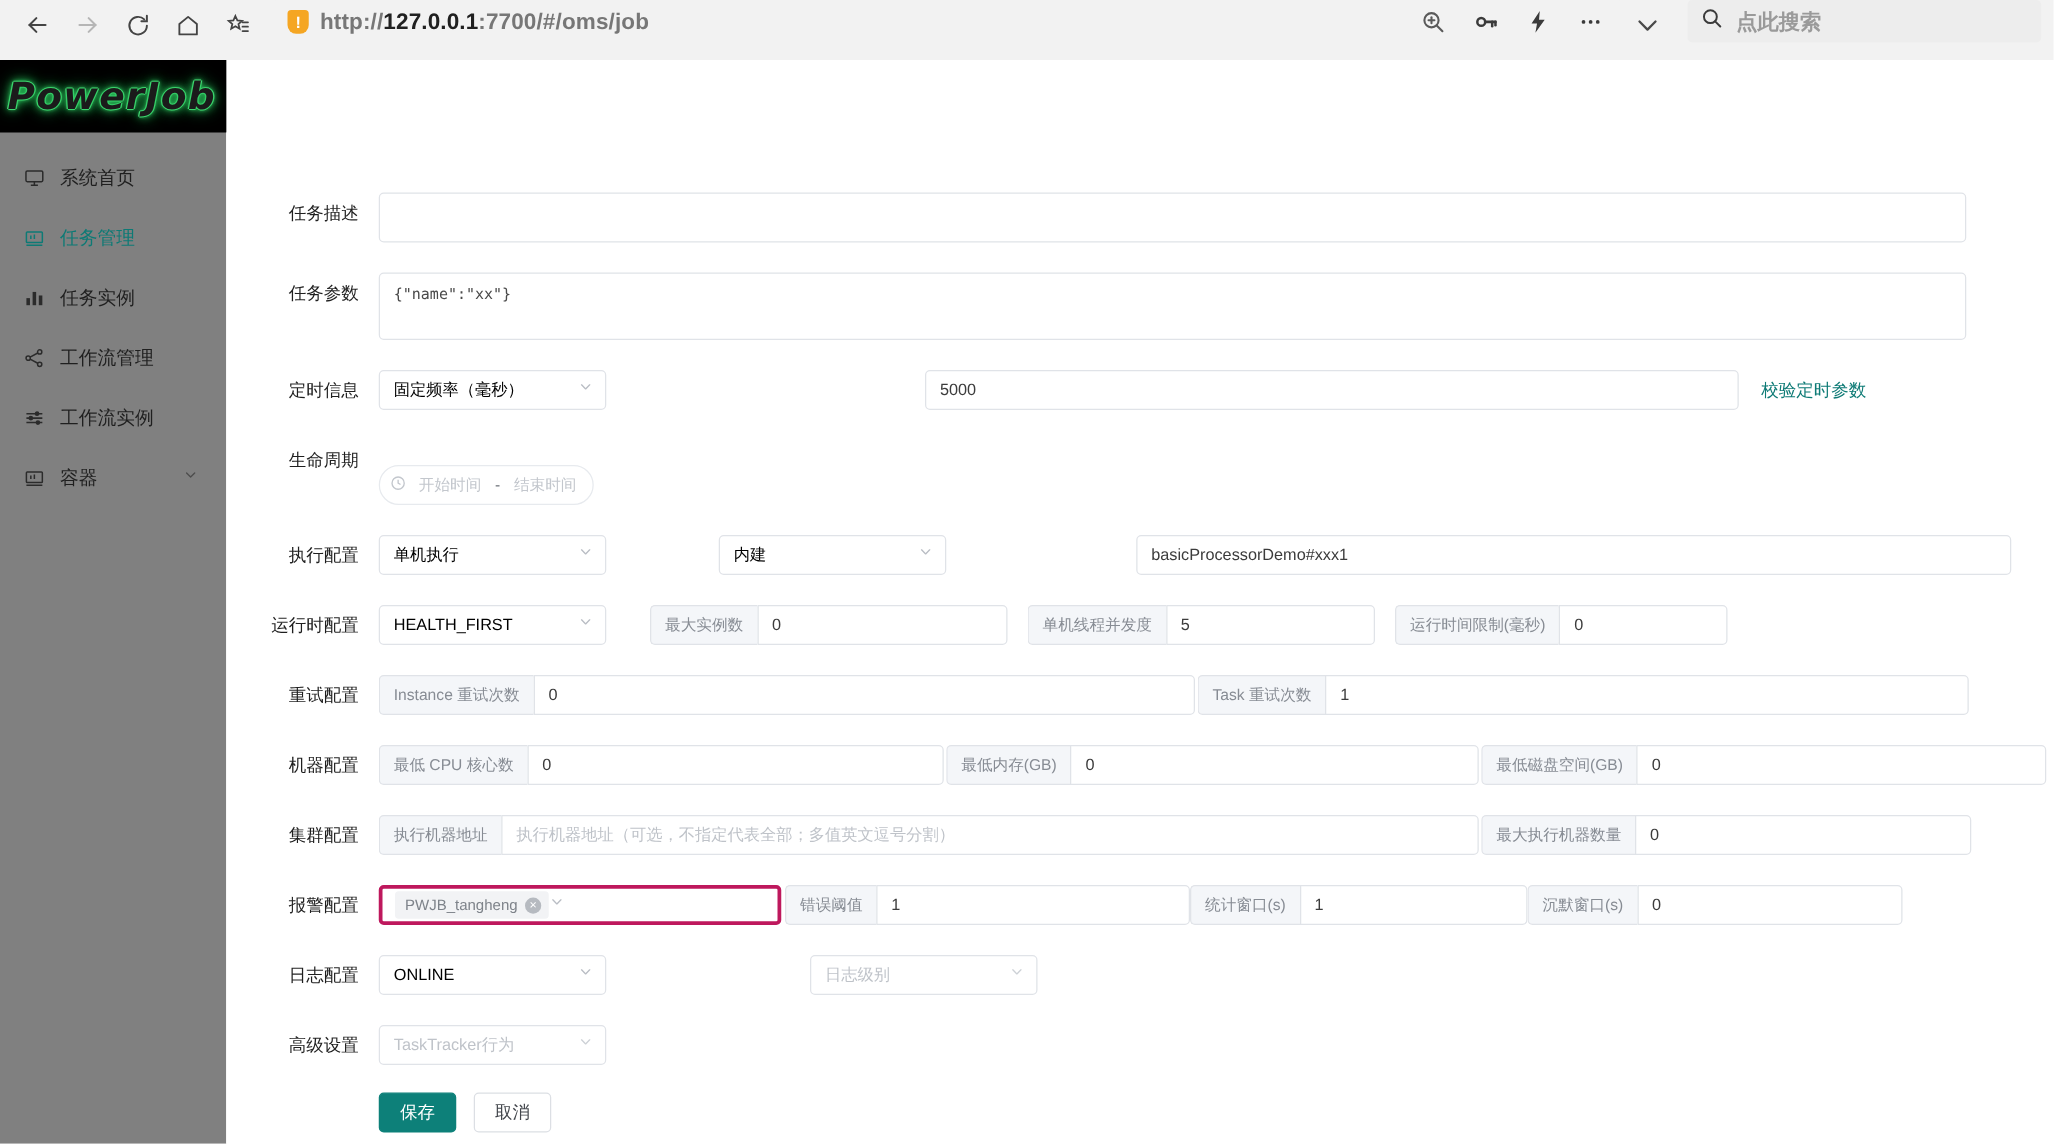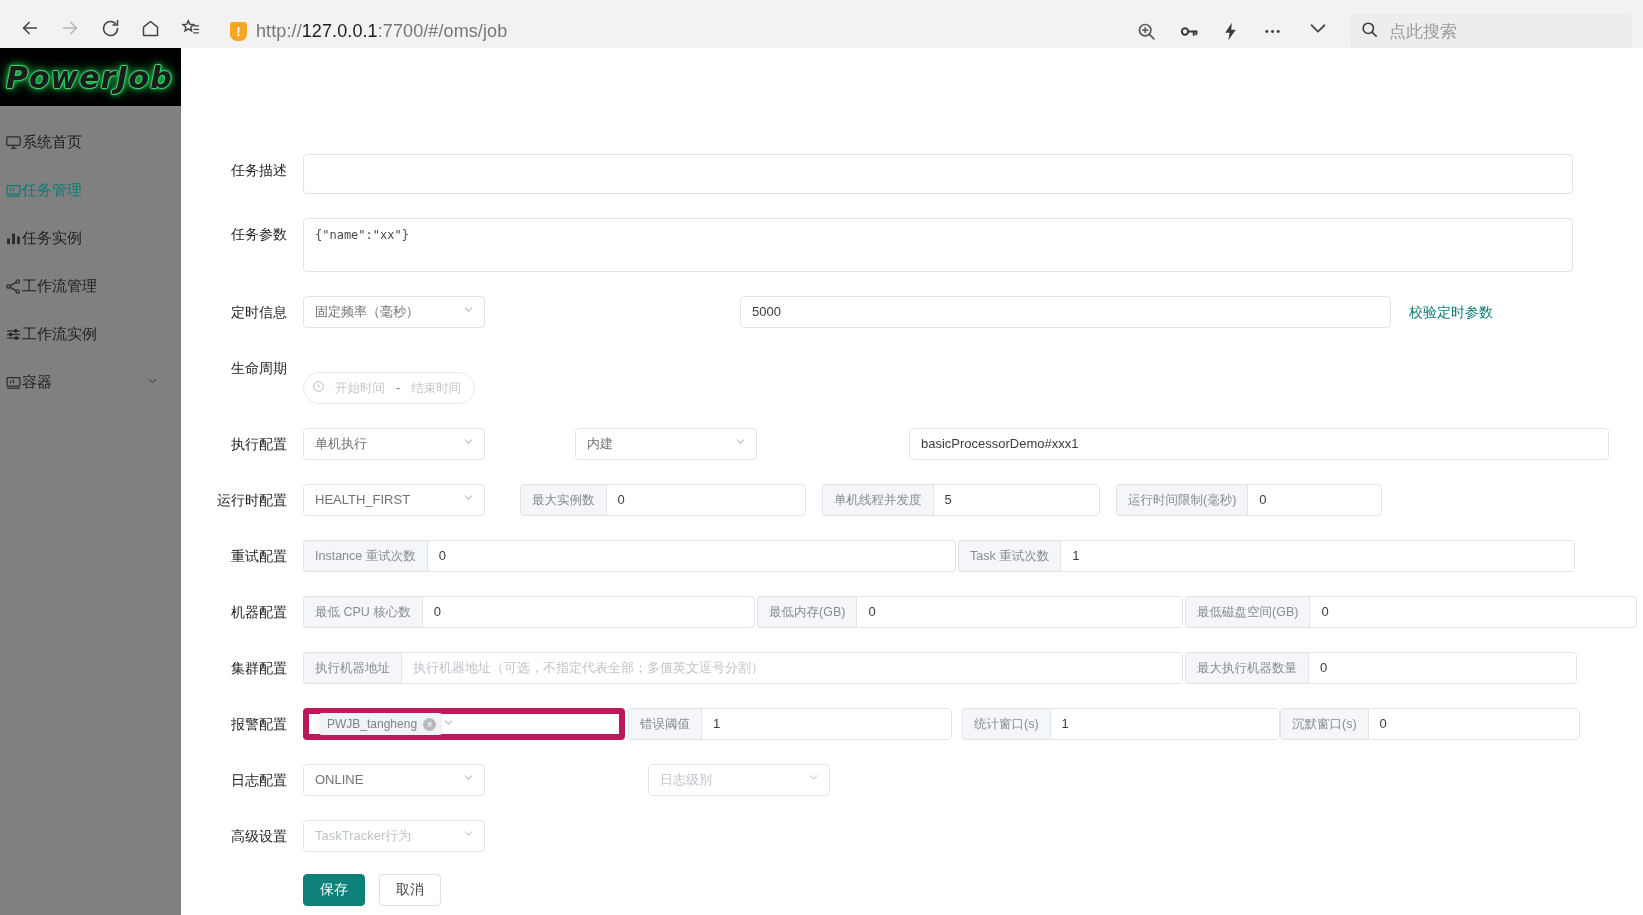--- a/index.html
+++ b/index.html
@@ -6,23 +6,24 @@
   html, body {
     width: 1643px; height: 915px;
     font-family: "Liberation Sans", "DejaVu Sans", sans-serif;
     background: #fff; overflow: hidden;
   }
 
   
   .browser-bar {
     height: 48px; width: 100%;
     background: #f2f2f2;
-    display: flex; align-items: flex-end;
+    display: flex; align-items: flex-start;
     padding: 0 10px;
     gap: 0;
+    font-weight: bold;
   }
   .nav-btn {
     width: 40px; height: 40px;
     display: flex; align-items: center; justify-content: center;
     border-radius: 4px; cursor: pointer;
   }
   .nav-btn svg { display: block; }
   .urlbar {
     flex: 0 0 1080px;
     height: 34px;
@@ -99,21 +100,22 @@
     letter-spacing: 1px;
     text-shadow:
       0 0 3px #36d66b, 0 0 7px #2bc45c, 0 0 13px #19a548,
       1px 0 0 #5cf08a, -1px 0 0 #5cf08a, 0 1px 0 #5cf08a, 0 -1px 0 #5cf08a;
     white-space: nowrap;
   }
   .menu { padding-top: 12px; }
   .menu-item {
     height: 48px;
     display: flex; align-items: center;
-    padding-left: 4px;
+    padding-left: 18px;
+    gap: 12px;
     color: #1f1f1f;
     font-size: 15px;
     cursor: pointer;
     position: relative;
   }
   .menu-item.active { color: #0d7a75; }
   .menu-item .m-icon {
     width: 18px; height: 18px;
     display: flex; align-items: center; justify-content: center;
     flex: none;
@@ -167,21 +169,21 @@
   .inp.ph { color: #bfc3c9; }
   .inp.tall { height: 54px; line-height: 16px; padding-top: 8px; font-family: "DejaVu Sans Mono", monospace; font-size: 12px; color: #4a4a4a; }
 
   .sel {
     height: 32px;
     width: 164px;
     border: 1px solid #e0e3e8;
     border-radius: 4px;
     background: #fff;
     font-size: 13px;
-    color: #737373;
+    color: #000000;
     padding: 0 11px;
     line-height: 30px;
     display: flex; align-items: center;
     position: relative;
     white-space: nowrap;
   }
   .sel.ph { color: #bfc3c9; }
   .sel .caret {
     position: absolute; right: 9px; top: 50%;
     transform: translateY(-50%);
@@ -222,21 +224,21 @@
     color: #0d7a75;
     font-size: 14px;
     line-height: 32px;
     margin-left: 18px;
     cursor: pointer;
     white-space: nowrap;
   }
 
   .tagsel {
     width: 322px; height: 32px;
-    border: 6px solid #be185d;
+    border: 3px solid #be185d;
     border-radius: 4px;
     display: flex; align-items: center;
     padding: 0 10px;
     position: relative;
     background: #fff;
   }
   .tag {
     background: #f2f3f5;
     border-radius: 3px;
     height: 22px;
@@ -611,21 +613,21 @@
               <span class="x">×</span>
             </div>
             <span class="caret"><svg width="13" height="13" viewBox="0 0 24 24" fill="none" stroke="#b9bdc4" stroke-width="2" stroke-linecap="round" stroke-linejoin="round">
                   <polyline points="6,9 12,15 18,9"></polyline>
                 </svg></span>
           </div>
           <div class="grp" style="width:324px;margin-left:3px">
             <div class="addon">错误阈值</div>
             <div class="inp">1</div>
           </div>
-          <div class="grp" style="width:318px;margin-left:10px">
+          <div class="grp" style="width:270px;">
             <div class="addon">统计窗口(s)</div>
             <div class="inp">1</div>
           </div>
           <div class="grp" style="width:300px;">
             <div class="addon">沉默窗口(s)</div>
             <div class="inp">0</div>
           </div>
         </div>
       </div>
 

